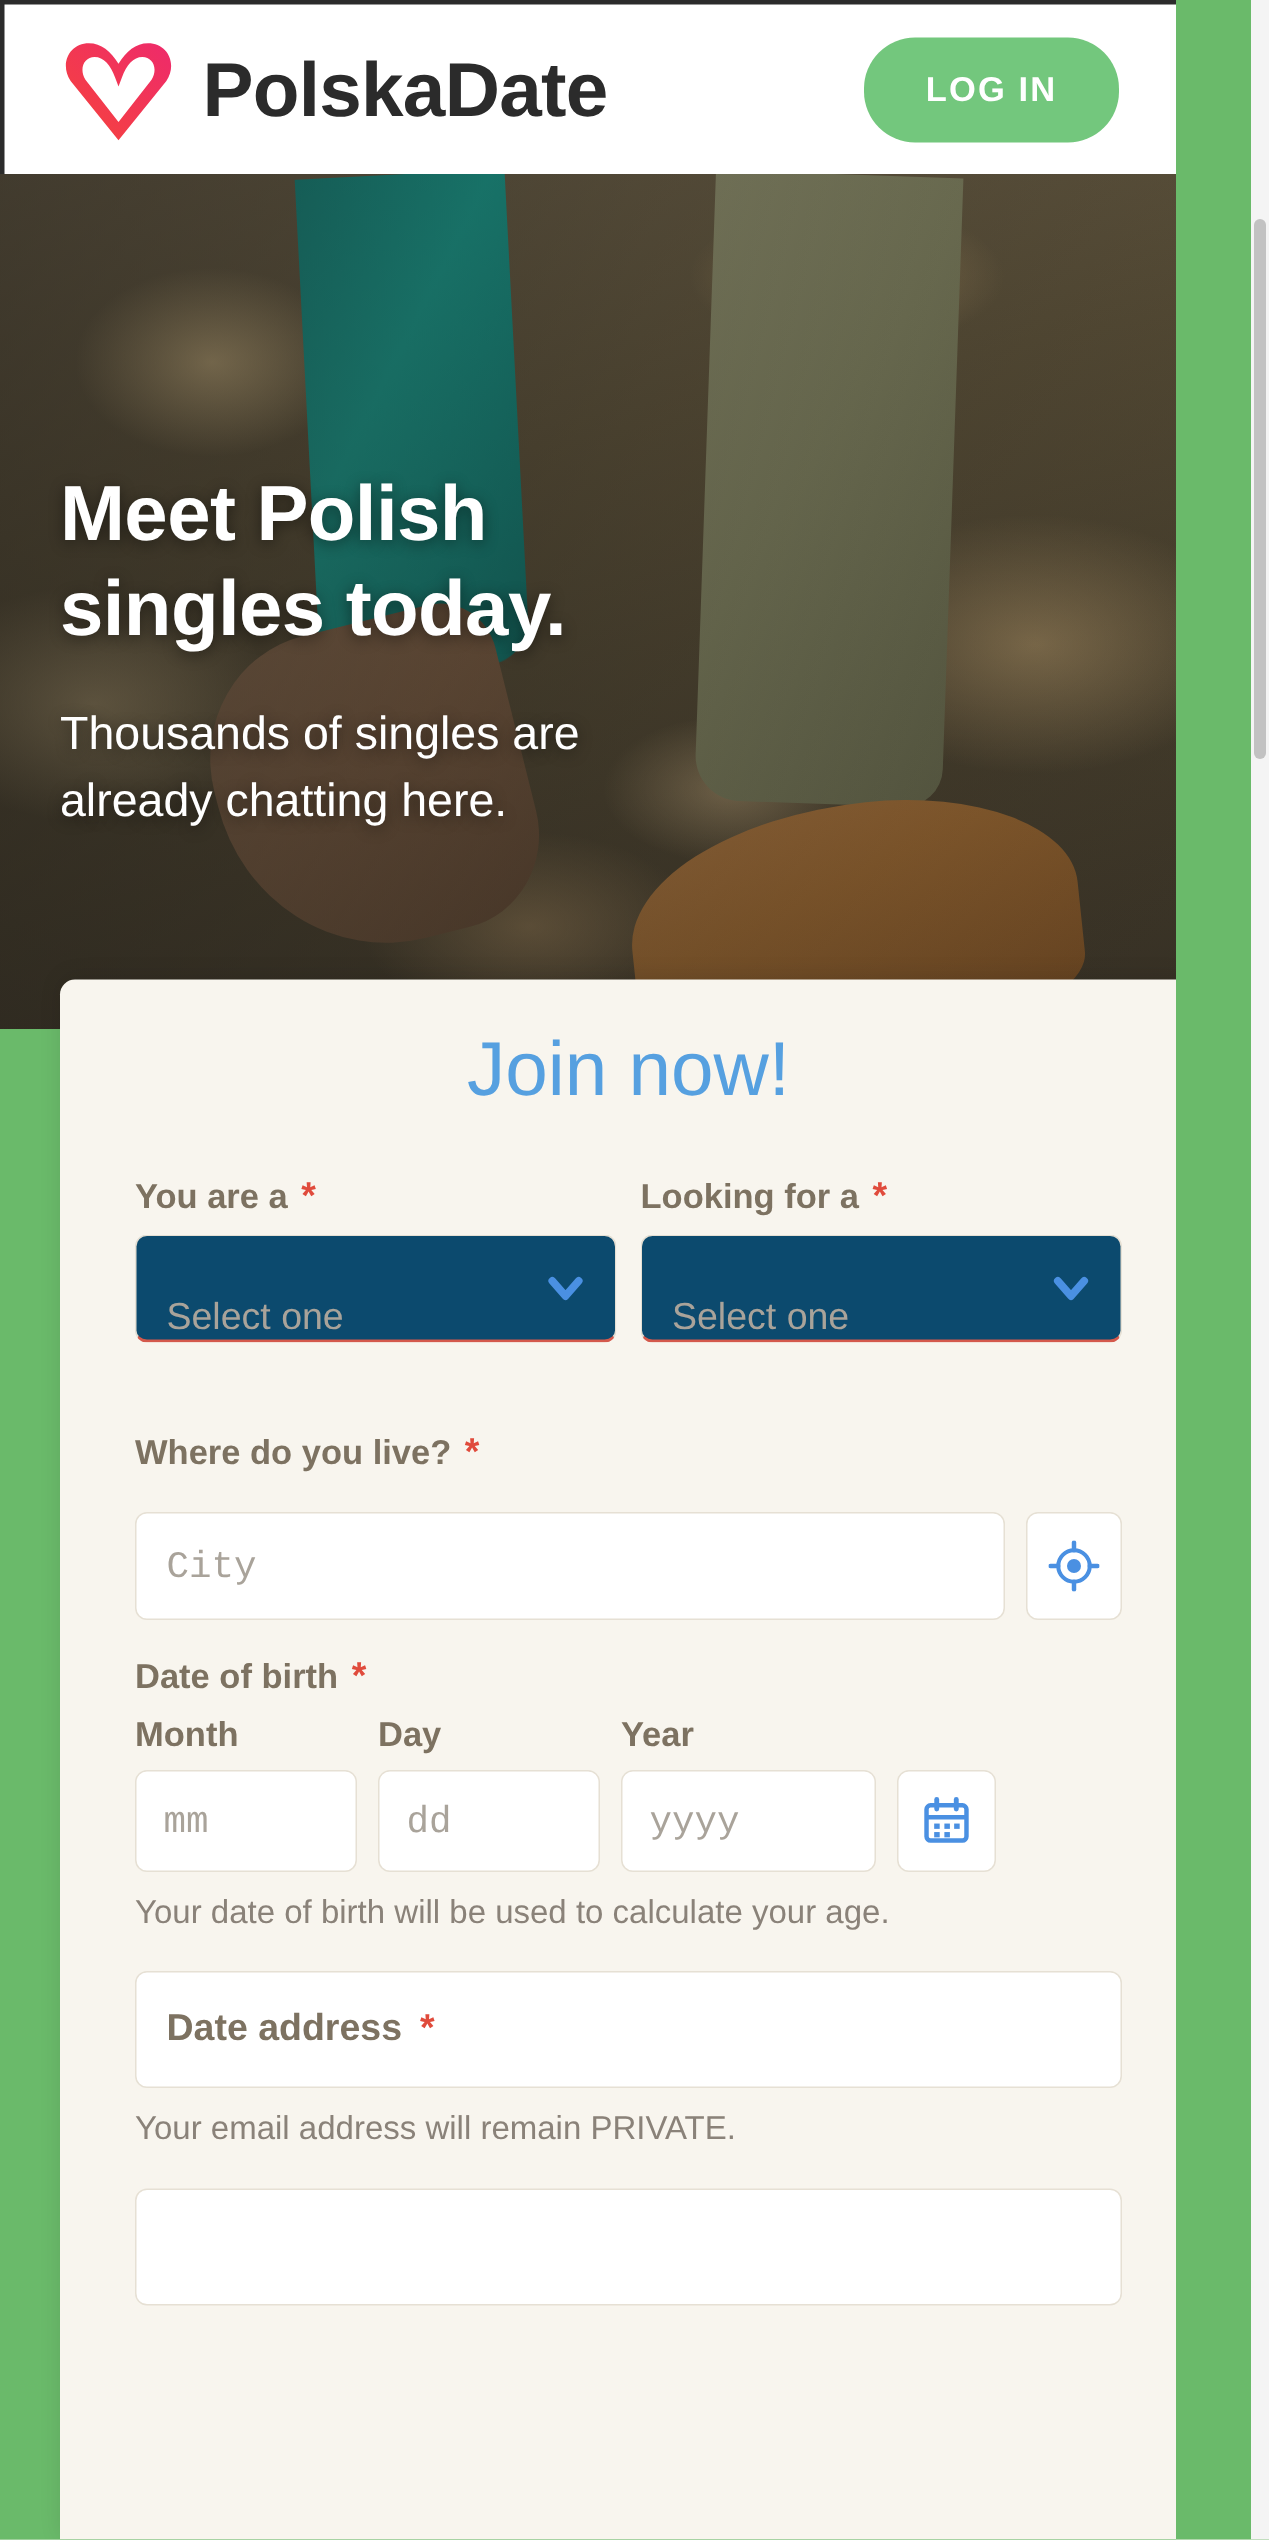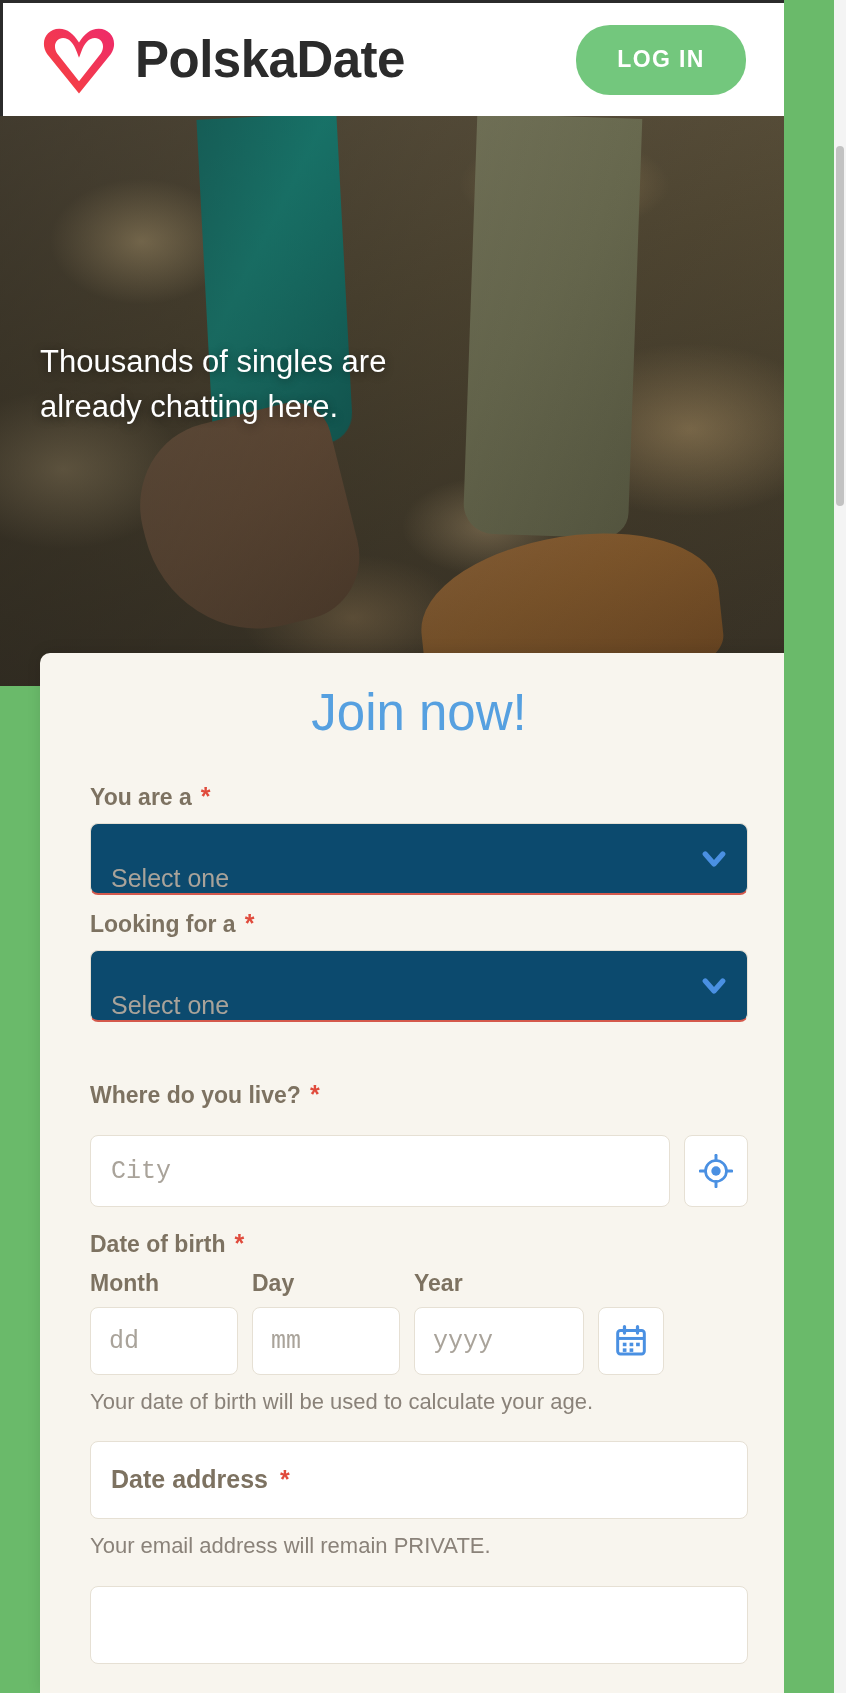--- a/index.html
+++ b/index.html
@@ -210,21 +210,20 @@
     display: flex;
     align-items: baseline;
     gap: 9px;
     white-space: nowrap;
   }
   .req-star { color: #e04b3c; font-size: 25px; font-weight: 700; line-height: 1; }
 
   .row-two {
     display: flex;
     gap: 16px;
-    flex-direction: column;
   }
   .col { flex: 1; min-width: 0; }
 
   .select-box {
     position: relative;
     height: 72px;
     background: #0c4a6e;
     border: 1px solid #e6e0d4;
     border-bottom: 2px solid #d4594c;
     border-radius: 8px;
@@ -386,20 +385,24 @@
   <section class="hero">
     <div class="hero-photo">
       <div class="leg-teal"></div>
       <div class="leg-olive"></div>
       <div class="shoe-left"></div>
       <div class="sock-white"></div>
       <div class="shoe-right"></div>
     </div>
     <div class="hero-scrim"></div>
     <div class="hero-copy">
+      <h1 class="hero-title">
+        <span>Meet Polish</span><br>
+        <span>singles today.</span>
+      </h1>
       <p class="hero-sub">
         <span>Thousands of singles are</span><br>
         <span>already chatting here.</span>
       </p>
     </div>
   </section>
 
   <section class="signup-card">
 
     <h2 class="join-title">Join now!</h2>
@@ -470,25 +473,25 @@
         <span class="req-star">*</span>
       </div>
 
       <div class="dob-heads">
         <div class="dh-month">Month</div>
         <div class="dh-day">Day</div>
         <div class="dh-year">Year</div>
       </div>
 
       <div class="dob-row">
+        <div class="dob-cell dc-month">
+          <input class="input-text" type="text" placeholder="mm" style="">
+        </div>
         <div class="dob-cell dc-day">
           <input class="input-text" type="text" placeholder="dd" style="">
-        </div>
-        <div class="dob-cell dc-month">
-          <input class="input-text" type="text" placeholder="mm" style="">
         </div>
         <div class="dob-cell dc-year">
           <input class="input-text" type="text" placeholder="yyyy" style="">
         </div>
         <div class="calendar-button">
           <svg viewBox="0 0 24 24" width="34" height="34">
             <rect x="2.6" y="4.6" width="18.8" height="16.6" rx="1.9" fill="none" stroke="#4a90e2" stroke-width="2.1"></rect>
             <line x1="2.6" y1="10.2" x2="21.4" y2="10.2" stroke="#4a90e2" stroke-width="2.1"></line>
             <line x1="7.4" y1="1.9" x2="7.4" y2="6.4" stroke="#4a90e2" stroke-width="2.3" stroke-linecap="round"></line>
             <line x1="16.6" y1="1.9" x2="16.6" y2="6.4" stroke="#4a90e2" stroke-width="2.3" stroke-linecap="round"></line>

